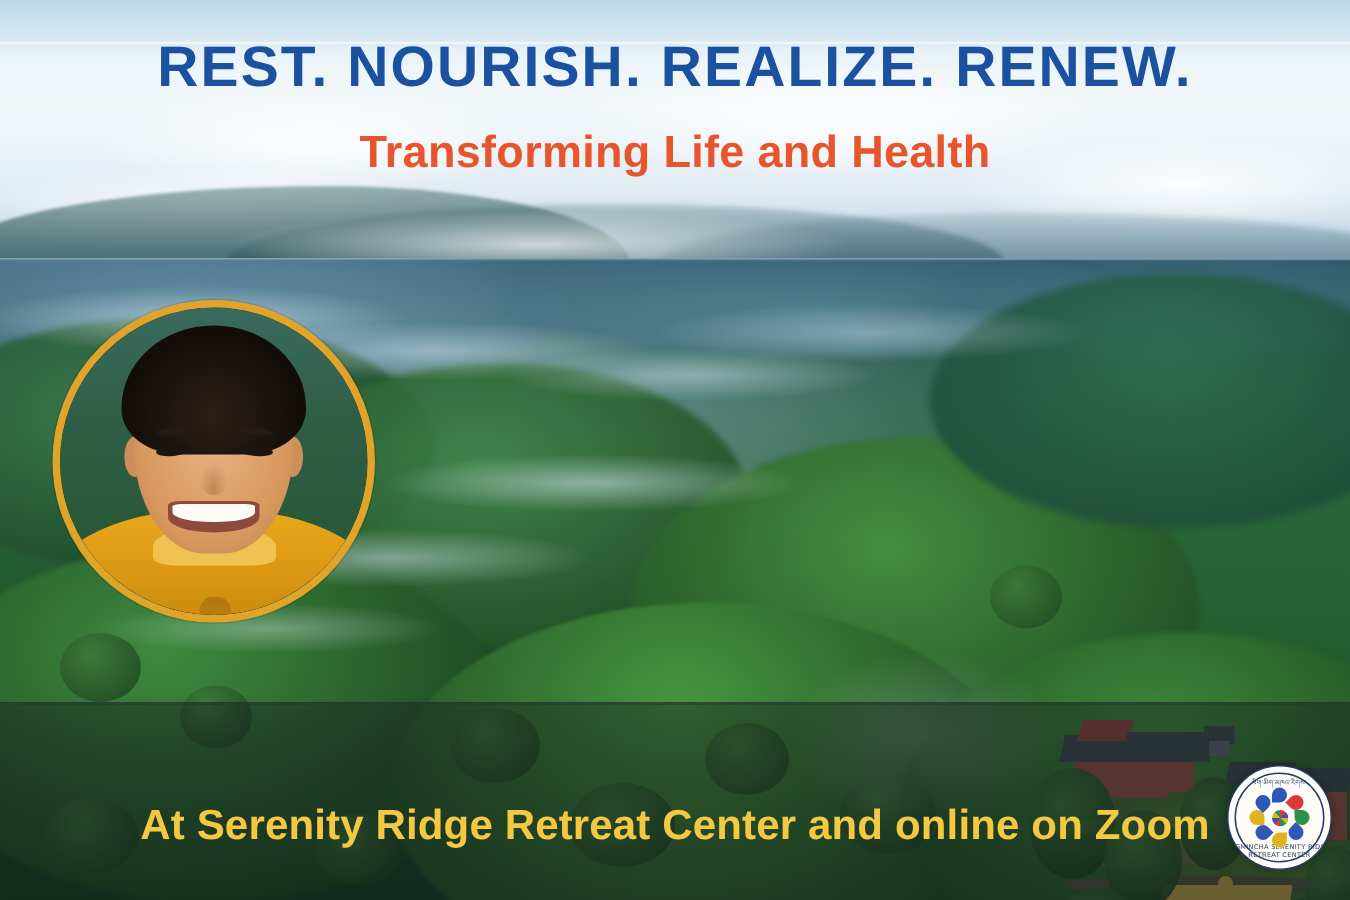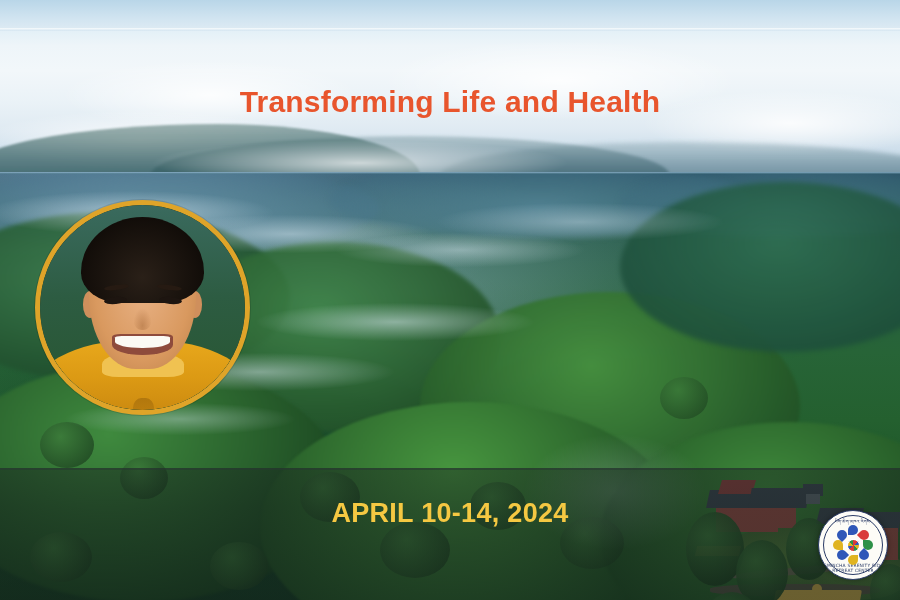--- a/index.html
+++ b/index.html
@@ -413,26 +413,27 @@
       <div class="p-brow-r"></div>
       <div class="p-eye-l"></div>
       <div class="p-eye-r"></div>
       <div class="p-nose"></div>
       <div class="p-smile">
         <div class="p-teeth"></div>
       </div>
     </div>
   </div>
 
+  <div class="headline">REST. NOURISH. REALIZE. RENEW.</div>
 
   <div class="sub1">Transforming Life and Health</div>
 
 
-  <div class="date-line">APRIL 10-14, 2024</div>
-
+
+  <div class="venue-line">At Serenity Ridge Retreat Center and online on Zoom</div>
 
   <div class="logo">
     <div class="logo-ring"></div>
     <div class="logo-text-top">ཕིག་མིག་མཁའ་རིགས་</div>
     <div class="logo-text-bot">LIGMINCHA SERENITY RIDGE RETREAT CENTER</div>
     <div class="logo-core">
       <div class="lotus" style="left:15px; top:0px;  width:10px; height:10px; background:#2f57b8;"></div>
       <div class="lotus" style="left:26px; top:5px;  width:10px; height:10px; background:#d93b3b; transform:rotate(45deg);"></div>
       <div class="lotus" style="left:30px; top:15px; width:10px; height:10px; background:#2e9148; transform:rotate(90deg);"></div>
       <div class="lotus" style="left:26px; top:25px; width:10px; height:10px; background:#2f57b8; transform:rotate(135deg);"></div>

